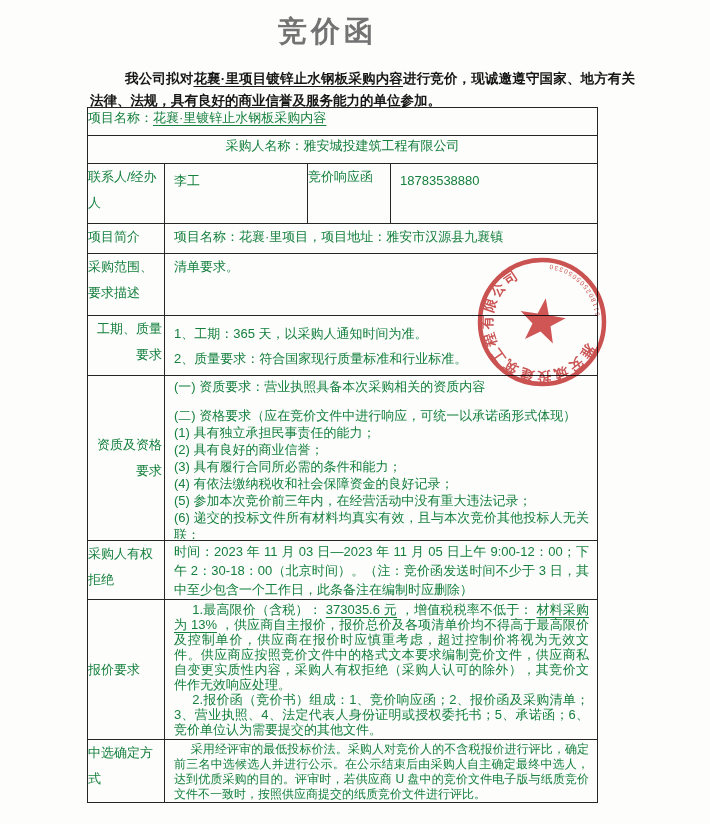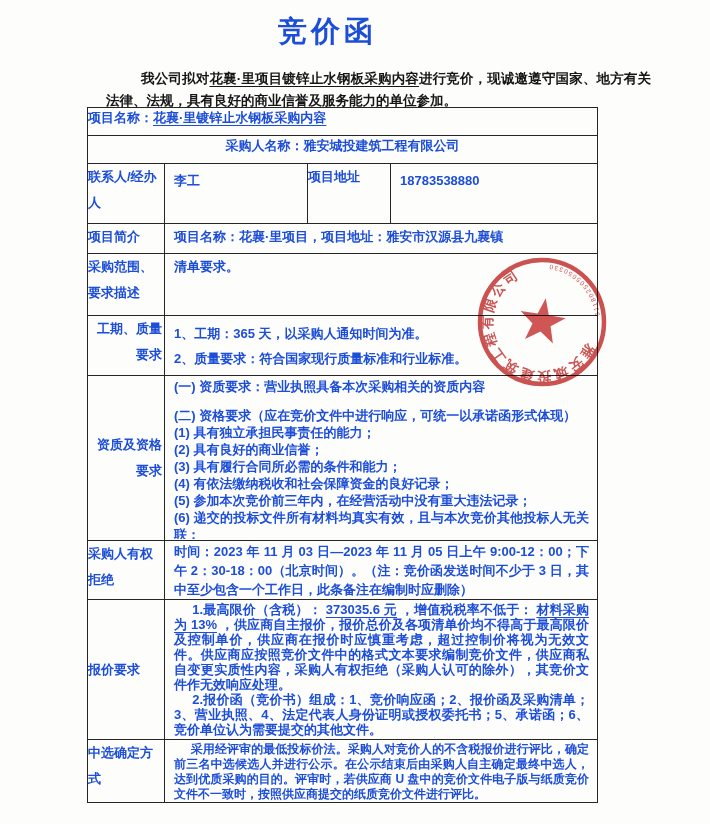--- a/index.html
+++ b/index.html
@@ -9,33 +9,33 @@
     font-family:"Liberation Sans","DejaVu Sans",sans-serif;
     color:#161616;
     -webkit-font-smoothing:antialiased;
   }
   .page{
     position:relative;width:710px;height:824px;background:#fdfdfc;overflow:hidden;
   }
   .title{
     position:absolute;top:12px;left:60px;width:535px;
     text-align:center;font-size:29px;font-weight:bold;letter-spacing:4px;
-    color:#1d4ed8;
+    color:#737373;
   }
   .intro{
-    position:absolute;top:54px;left:106px;width:545px;
+    position:absolute;top:54px;left:90px;width:545px;
     font-size:13.5px;font-weight:bold;line-height:22.5px;
     text-indent:2.6em;text-align:justify;
   }
   .u{text-decoration:underline;text-underline-offset:3px;}
 
   table.doc{
     position:absolute;left:87px;top:107px;width:510px;
     border-collapse:collapse;table-layout:fixed;
-    font-size:13px;font-weight:bold;color:#1d4ed8;
+    font-size:13px;font-weight:normal;color:#15803d;
   }
   table.doc td{
     border:1.8px solid #262626;
     vertical-align:top;
     padding:0;
   }
   .lab{
     padding:4px 3px 0 6px;
     line-height:26px;
   }
@@ -88,21 +88,21 @@
 
     <tr class="r2">
       <td colspan="4" class="inl"><span>采购人名称：</span><span>雅安城投建筑工程有限公司</span></td>
     </tr>
 
     <tr class="r3">
       <td class="lab">联系人/经办人</td>
       <td>
             <div class="cw">李工</div>
           </td>
-      <td class="lab">项目地址</td>
+      <td class="lab">竞价响应函</td>
       <td>
             <div class="cw">18783538880</div>
           </td>
     </tr>
 
     <tr class="r4">
       <td class="lab">项目简介</td>
       <td colspan="3">
             <div class="cw">项目名称：花襄·里项目，项目地址：雅安市汉源县九襄镇</div>
           </td>

